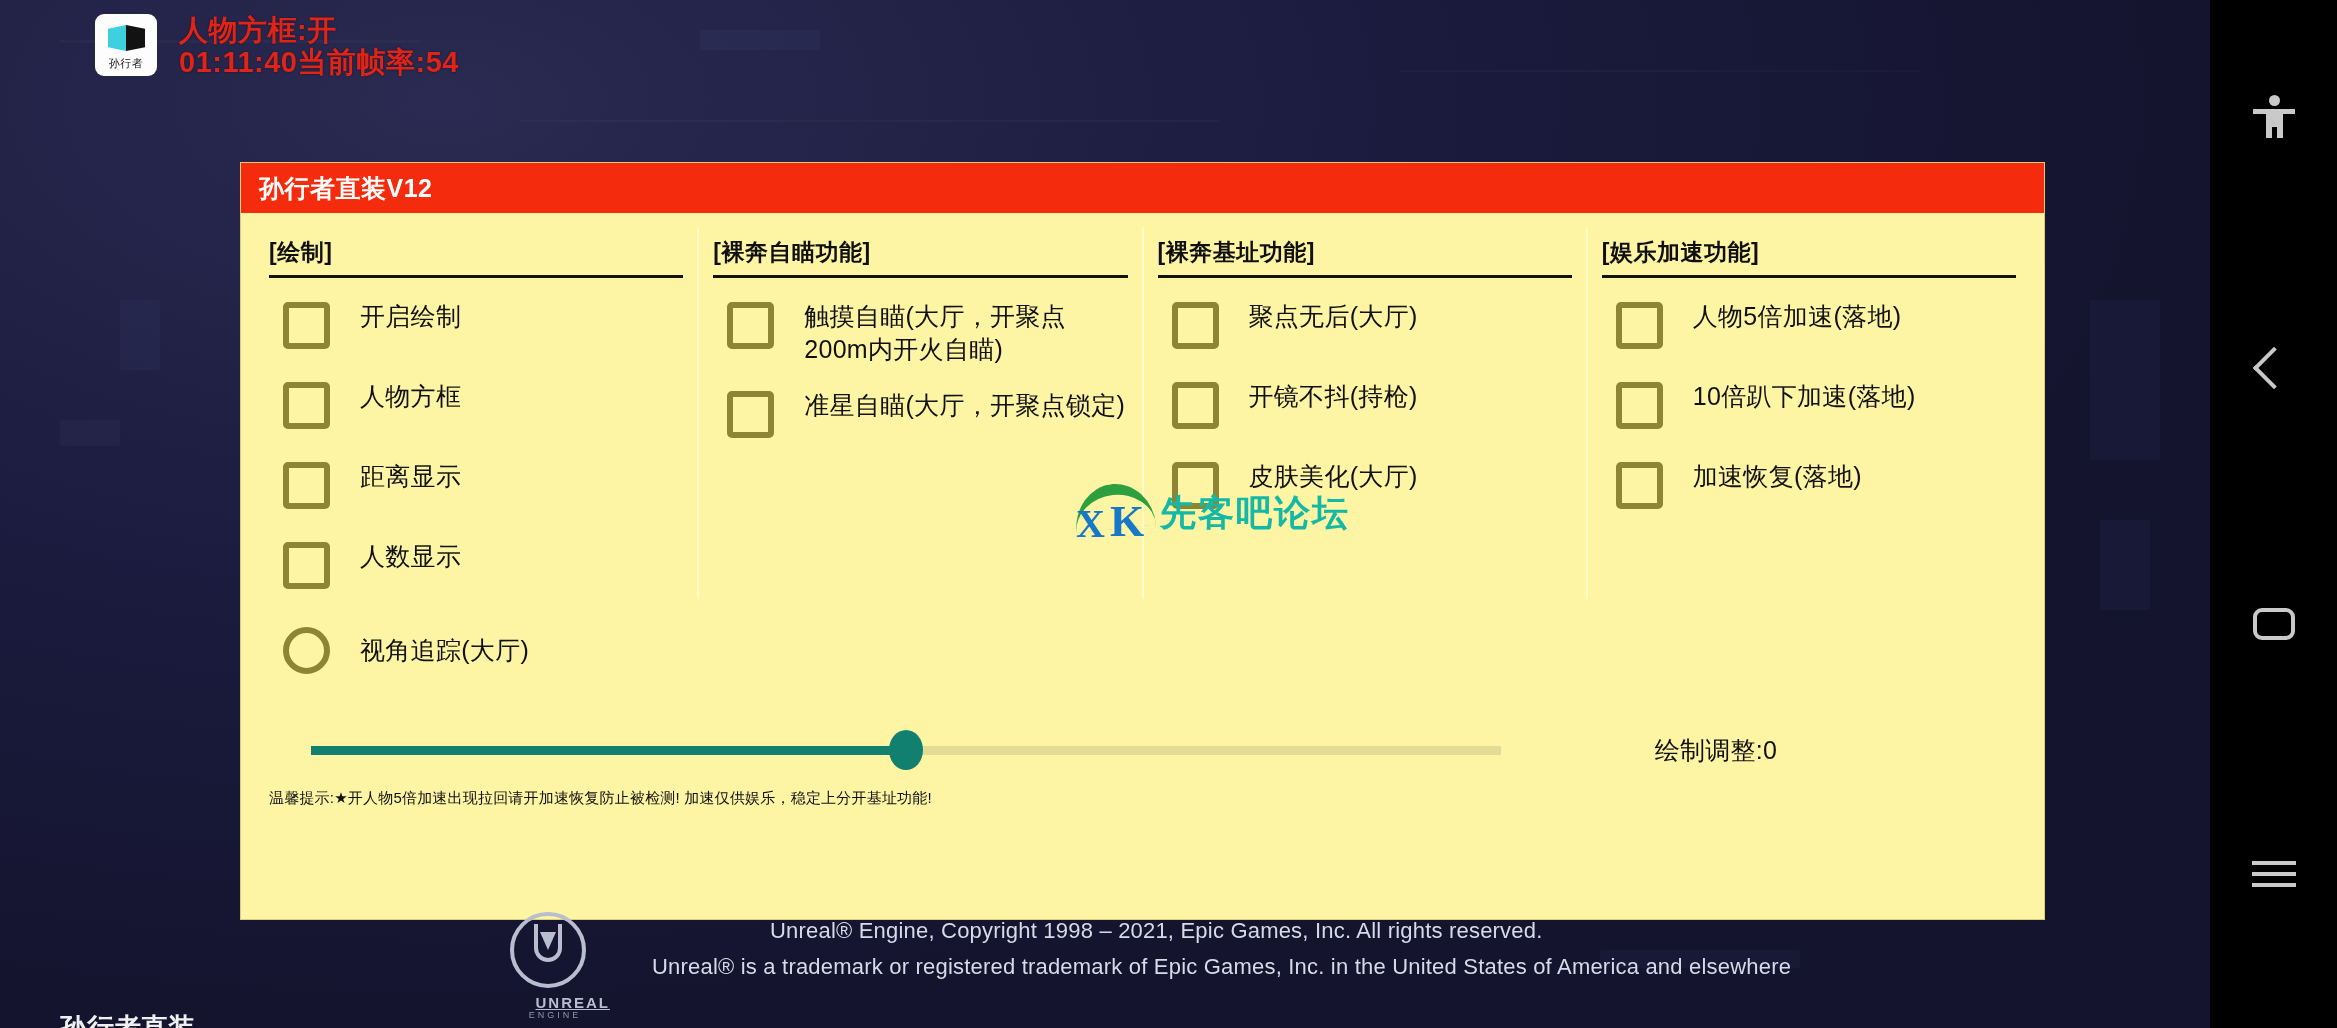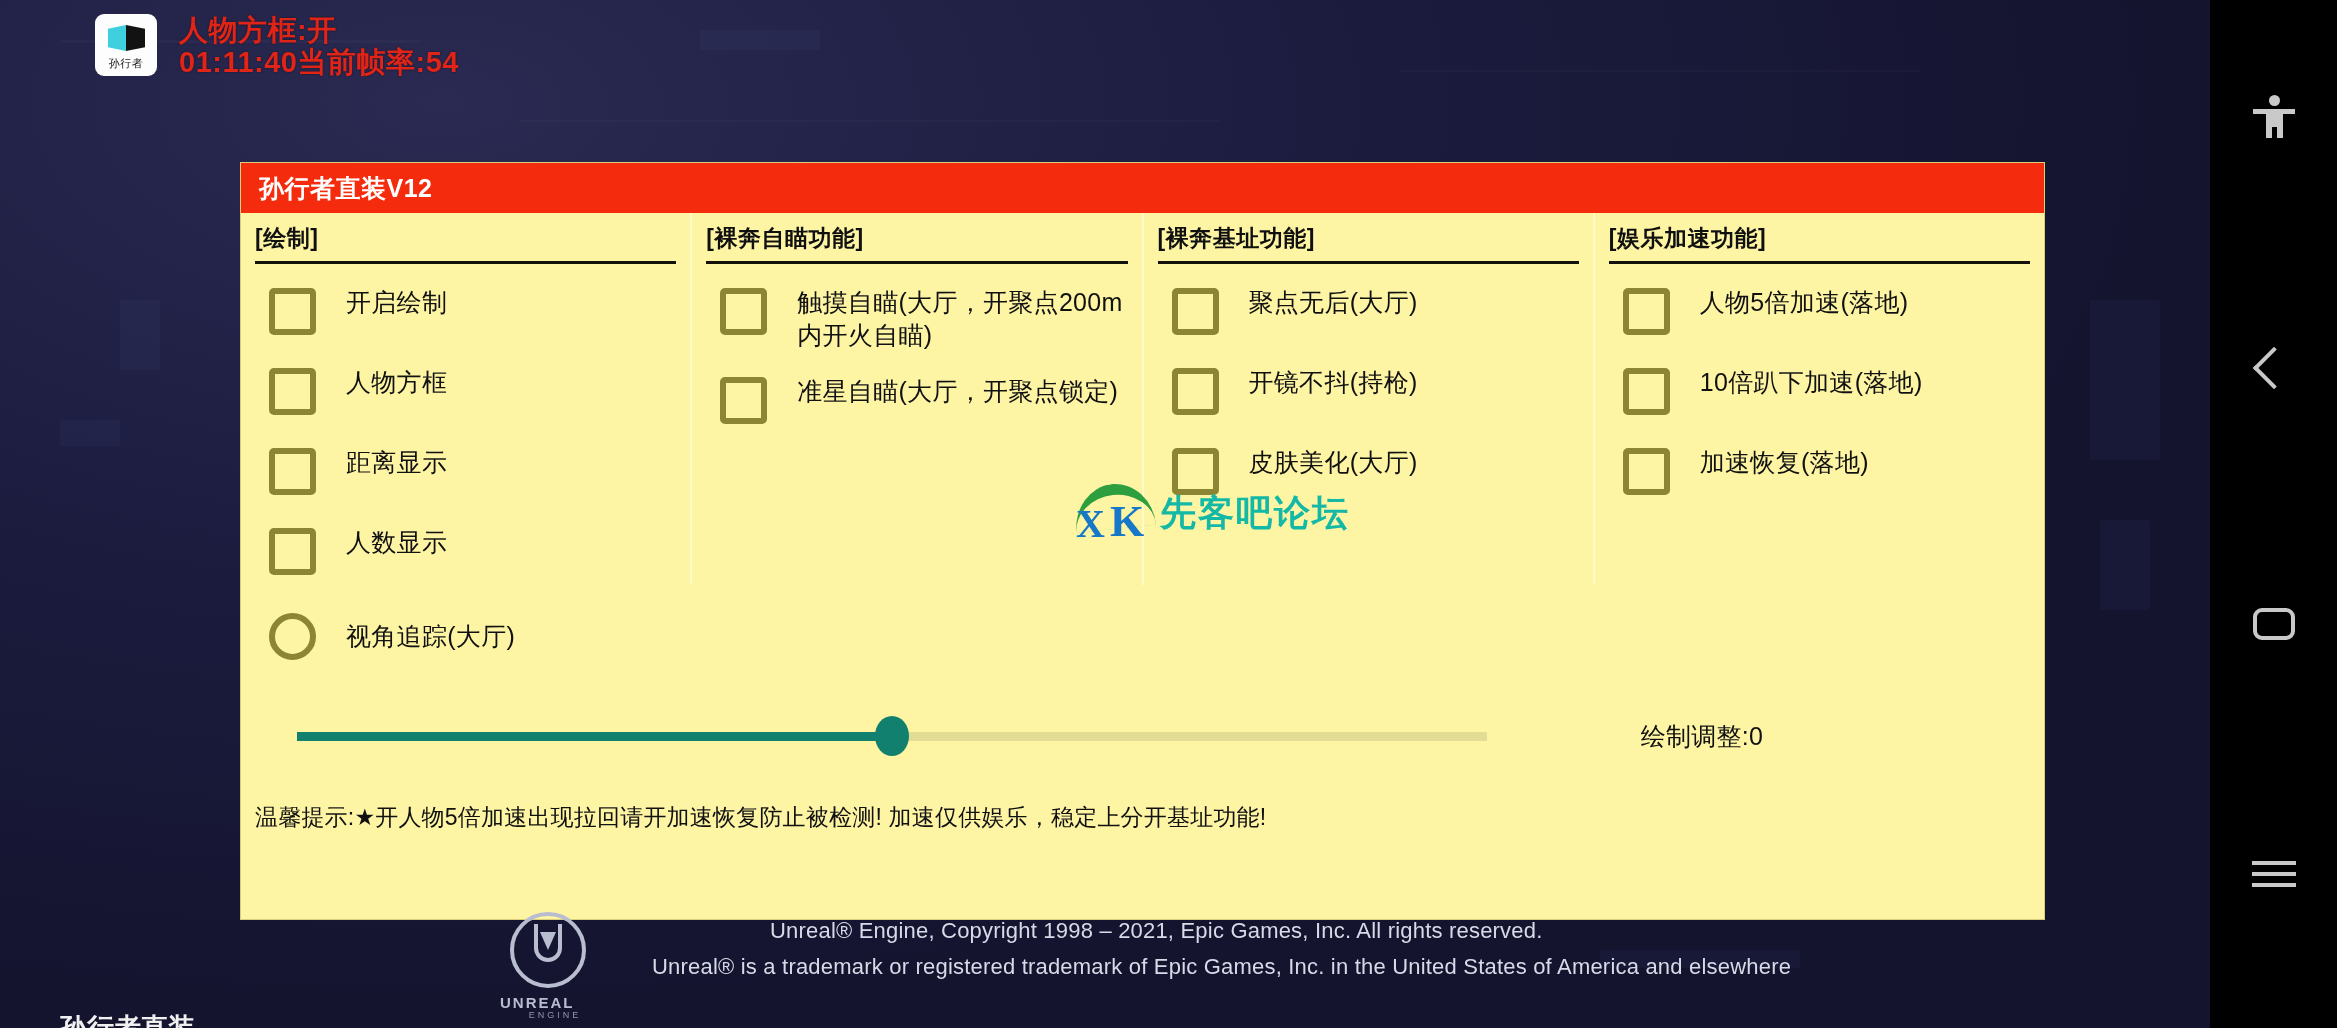--- a/index.html
+++ b/index.html
@@ -42,21 +42,21 @@
   
   .panel{
     position:absolute;left:240px;top:162px;width:1805px;height:758px;
     background:#fdf4a4;border:1px solid #d9cf7a;box-sizing:border-box;
   }
   .panel-title{
     height:50px;background:#f42b0c;color:#ffffff;
     display:flex;align-items:center;padding-left:18px;
     font-size:25px;font-weight:bold;letter-spacing:.5px;
   }
-  .panel-body{padding:0;}
+  .panel-body{padding:14px;}
 
   .cols{display:flex;height:372px;border-bottom:none;}
   .col{
     flex:1 1 0;padding:10px 14px 0 14px;box-sizing:border-box;
     border-right:2px solid #fffbc8;position:relative;
   }
   .col:last-child{border-right:none;}
   .col-head{
     font-size:23px;color:#101010;font-weight:bold;padding-bottom:7px;
     border-bottom:3px solid #12120a;margin-bottom:8px;letter-spacing:.5px;
@@ -94,22 +94,22 @@
   .slider-fill{position:absolute;top:50%;left:0;height:9px;margin-top:-4px;background:#12806e;}
   .slider-knob{
     position:absolute;top:50%;width:34px;height:40px;margin-top:-20px;margin-left:-17px;
     background:#12806e;border-radius:50%;
   }
   .slider-value{
     width:430px;text-align:center;font-size:25px;color:#111;letter-spacing:.3px;
   }
 
   .tip{
-    margin-top:28px;padding:0 14px 0 14px;
-    font-size:23px;color:#111;letter-spacing:.2px;white-space:nowrap;
+    margin-top:1px;padding:0 14px 0 14px;
+    font-size:15px;color:#111;letter-spacing:.2px;white-space:nowrap;
   }
 
   
   .wm{position:absolute;left:1070px;top:482px;display:flex;align-items:center;gap:6px;}
   .wm-mark{position:relative;width:84px;height:62px;}
   .wm-swoosh{
     position:absolute;left:4px;top:2px;width:80px;height:34px;
     border-top:11px solid #2d9f3f;border-radius:50%/100% 100% 0 0;
     transform:rotate(-6deg);
   }
@@ -123,22 +123,22 @@
   .ue{position:absolute;left:500px;top:912px;display:flex;align-items:flex-start;}
   .ue-logo{position:relative;width:110px;height:112px;flex:0 0 auto;margin-top:-2px;}
   .ue-circle{
     position:absolute;left:10px;top:2px;width:76px;height:76px;border-radius:50%;
     border:4px solid #b9bdd0;box-sizing:border-box;
   }
   .ue-u{position:absolute;left:34px;top:14px;width:28px;height:38px;
     border:4px solid #b9bdd0;border-top:none;border-radius:0 0 14px 14px;box-sizing:border-box;}
   .ue-arrow{position:absolute;left:40px;top:22px;width:0;height:0;
     border-left:8px solid transparent;border-right:8px solid transparent;border-top:18px solid #b9bdd0;}
-  .ue-word{position:absolute;left:0;top:84px;width:100%;text-align:left;
-    font-size:15px;color:#b9bdd0;letter-spacing:2px;font-weight:bold;}
+  .ue-word{position:absolute;left:0;top:84px;width:100%;text-align:right;
+    font-size:15px;color:#b9bdd0;letter-spacing:2px;font-weight:bold;text-decoration:underline;}
   .ue-word2{position:absolute;left:0;top:100px;width:100%;text-align:center;
     font-size:9px;color:#9297ad;letter-spacing:3px;}
   .ue-lines{margin-left:42px;display:flex;flex-direction:column;gap:10px;padding-top:6px;}
   .ue-lines span{color:#d7dbe8;font-size:22px;letter-spacing:.2px;white-space:nowrap;}
   .ue-lines span:first-child{margin-left:118px;}
 
   
   .corner-label{
     position:absolute;left:60px;top:1010px;color:#f0f0f0;font-size:27px;font-weight:bold;
   }

